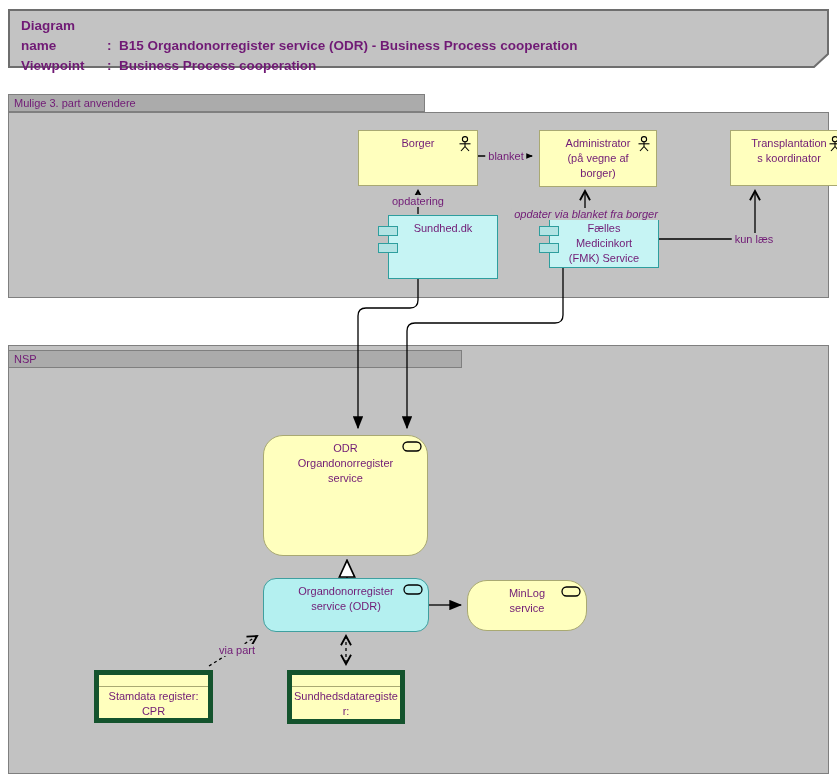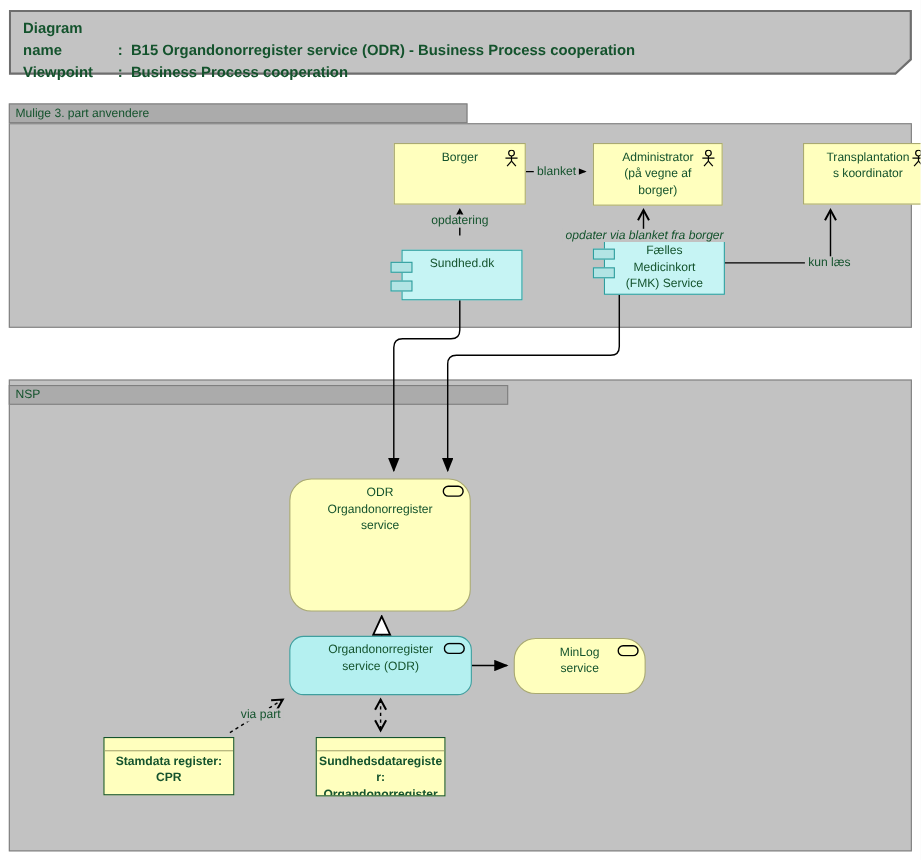--- a/index.html
+++ b/index.html
@@ -1,18 +1,18 @@
 <!DOCTYPE html>
 <html><head>
 <meta charset="utf-8">
 <style>
   html,body { margin:0; padding:0; background:#ffffff; }
   #stage {
     position:relative; width:837px; height:782px; background:#ffffff;
-    font-family:"Liberation Sans", sans-serif; color:#14532d; overflow:hidden;
+    font-family:"Liberation Sans", sans-serif; color:#701a75; overflow:hidden;
   }
   
   #title-shape { position:absolute; left:8px; top:9px; z-index:1; }
   #title-text  { position:absolute; left:21px; top:16px; z-index:2;
                  font-weight:bold; font-size:13.5px; line-height:20px; }
   .title-row span { display:inline-block; }
   .title-label { width:86px; }
   .title-sep   { width:12px; }
   
   .group-body   { position:absolute; background:#c2c2c2; border:1px solid #7f7f7f; z-index:1; }
@@ -22,21 +22,21 @@
   
   #wires { position:absolute; left:0; top:0; z-index:3; pointer-events:none; }
   
   .node { position:absolute; box-sizing:border-box; z-index:4;
           font-size:11px; line-height:15px; text-align:center; }
   .node-label { white-space:pre-line; position:relative; z-index:1; }
   .actor-box     { background:#ffffbe; border:1px solid #a9a972; padding-top:5px; }
   .component-box { background:#c6f4f4; border:1px solid #2e9e9e; padding-top:5px; }
   .service-yellow{ background:#ffffbe; border:1px solid #a9a972; border-radius:20px; padding-top:5px; }
   .service-cyan  { background:#b4f0f0; border:1px solid #3f9f9f; border-radius:13px; padding-top:5px; }
-  .data-box      { background:#ffffbe; border:1px solid #14532d; overflow:hidden;font-weight:bold; }
+  .data-box      { background:#ffffbe; border:5px solid #14532d; overflow:hidden; }
   .data-band     { height:11px; border-bottom:1px solid #a9a972; }
   .data-text     { padding-top:2px; }
   .corner-icon { position:absolute; top:5px; right:5px; }
   .tab { position:absolute; width:20px; height:10px; background:#b2e4e4;
          border:1px solid #2e9e9e; left:-11px; box-sizing:border-box; }
   .tab1 { top:10px; } .tab2 { top:27px; }
   
   .edge-label { position:absolute; transform:translate(-50%,-50%); z-index:5;
                 background:#c2c2c2; padding:0 3px; font-size:11px; white-space:nowrap; }
 </style>
@@ -128,21 +128,21 @@
           <line x1="7" y1="5.8" x2="7" y2="10.5"></line>
         <line x1="1.5" y1="7.8" x2="12.5" y2="7.8"></line>
         <line x1="7" y1="10.5" x2="3" y2="15"></line>
           <line x1="7" y1="10.5" x2="11" y2="15"></line>
       </g>
     </svg>
     <div class="node-label">Transplantation
 s koordinator</div>
   </div>
 
-  <div class="node component-box" style="left:365px; top:215px; width:110px; height:46px;margin-top:12px;">
+  <div class="node component-box" style="left:388px; top:215px; width:110px; height:64px;">
     <div class="tab tab1"></div>
     <div class="tab tab2"></div>
     <div class="node-label">Sundhed.dk</div>
   </div>
 
   <div class="node component-box" style="left:549px; top:215px; width:110px; height:53px;">
     <div class="tab tab1"></div>
     <div class="tab tab2"></div>
     <div class="node-label">Fælles
 Medicinkort

